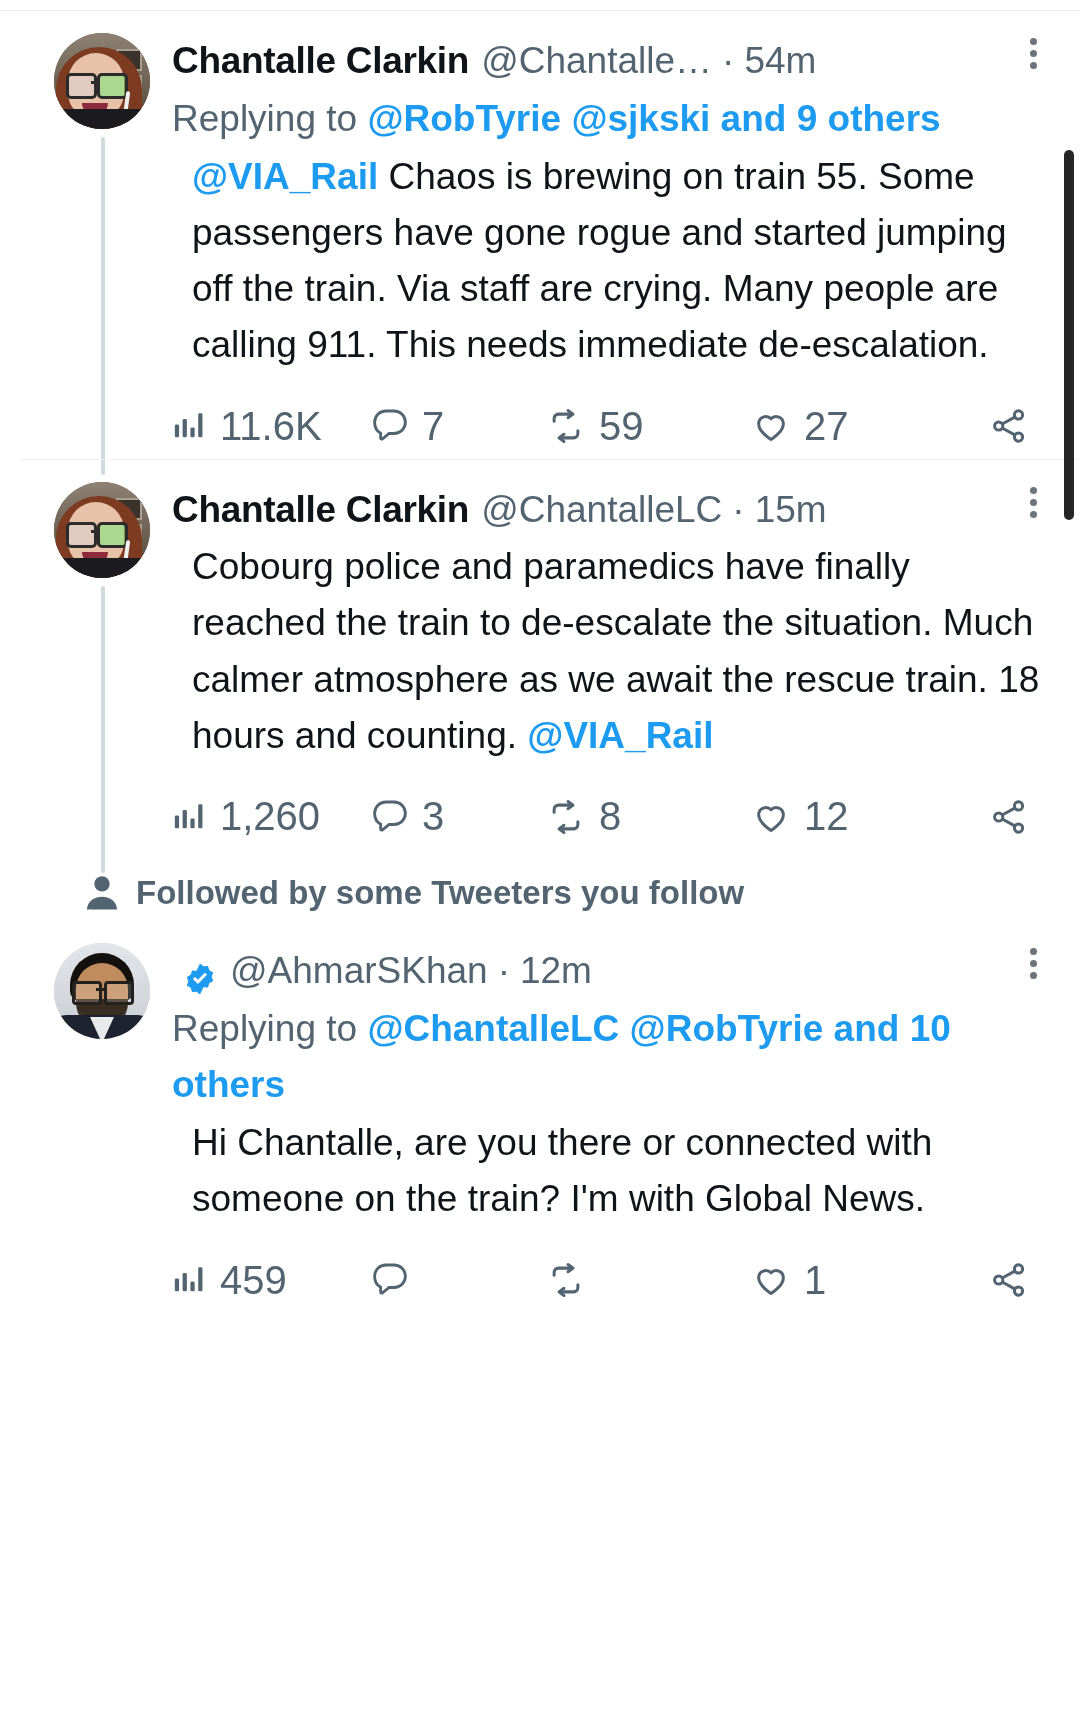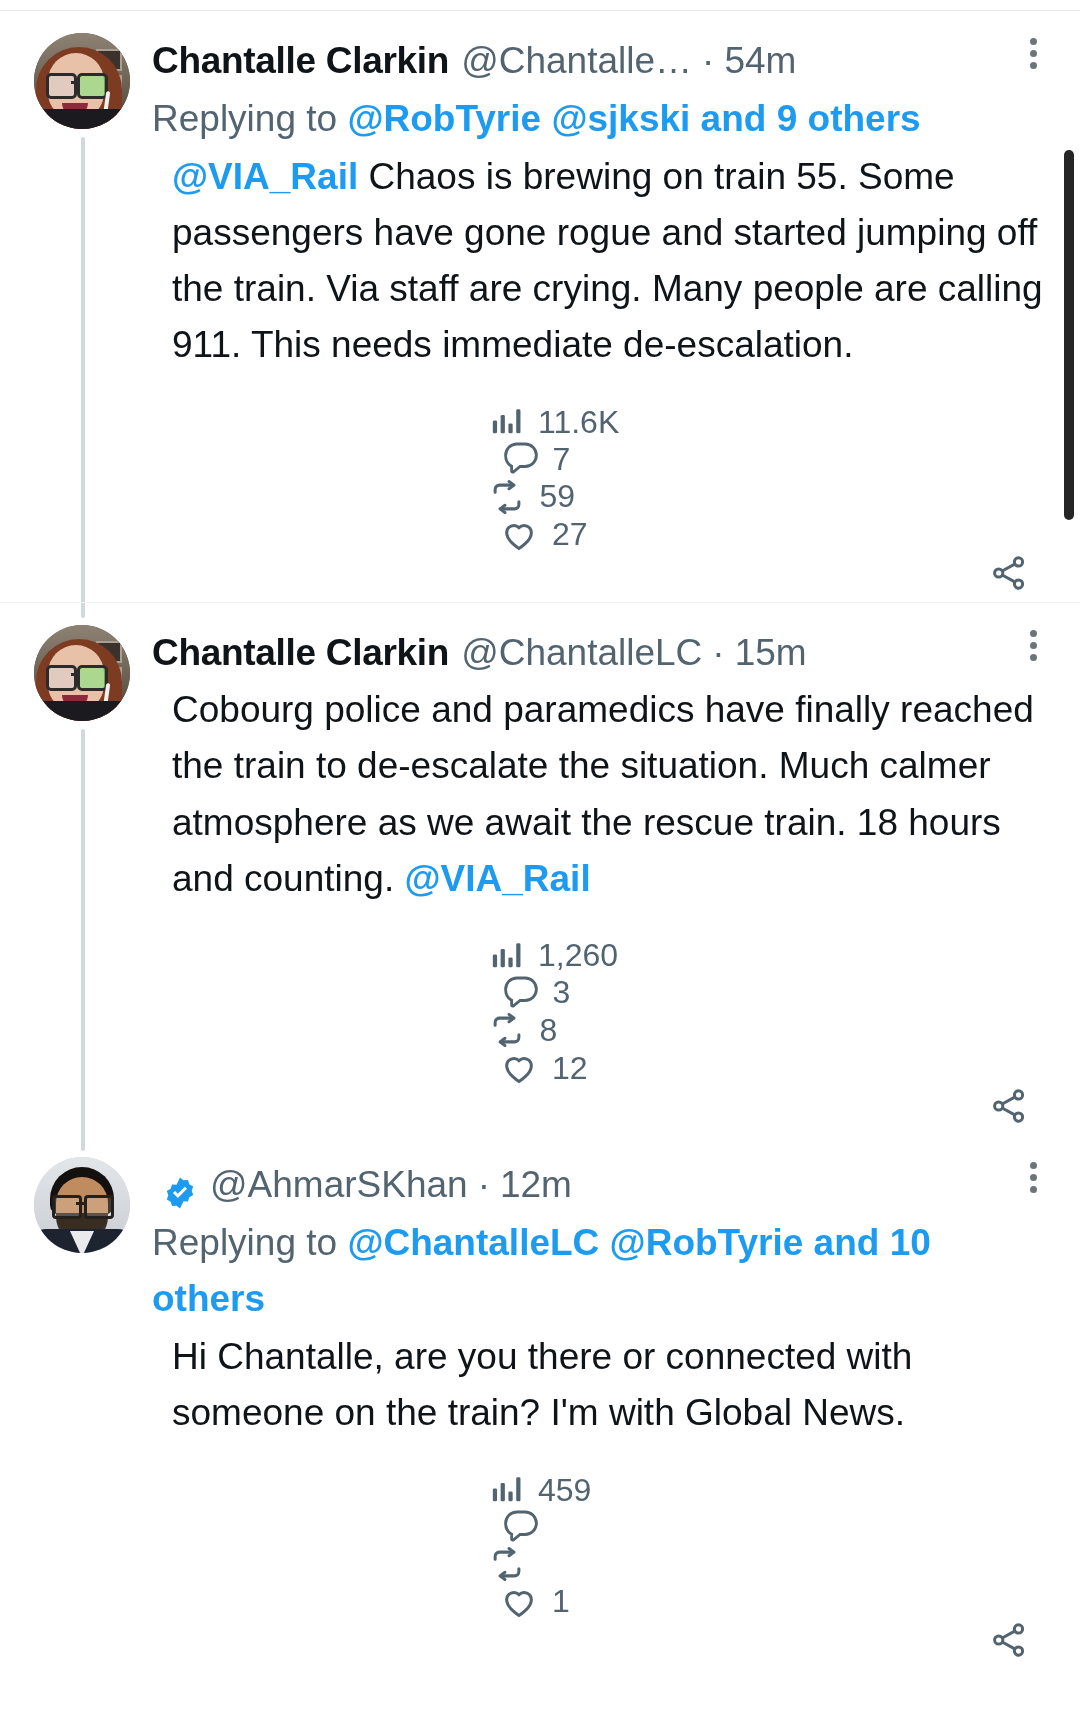--- a/index.html
+++ b/index.html
@@ -26,20 +26,21 @@
     position: absolute;
     top: 0; left: 0; right: 0;
     height: 10px;
     background: #ffffff;
     border-bottom: 1px solid #e8ebed;
   }
   .feed {
     position: absolute;
     top: 11px; left: 0; right: 0; bottom: 0;
     overflow: hidden;
+    padding-left: 20px;
   }
 
   
   .tweet {
     position: relative;
     display: flex;
     padding: 22px 34px 10px 34px;
     box-sizing: border-box;
   }
   .tweet.sep-top {
@@ -129,23 +130,22 @@
     color: #0f1419;
     margin-top: 2px;
     word-wrap: break-word;
     margin-left: 20px;
   }
   .actions {
     display: flex;
     align-items: center;
     margin-top: 30px;
     color: #536471;
-    font-size: 32px;
+    font-size: 40px;
     padding-right: 18px;
-    flex-direction: column;
   }
   .act {
     display: flex;
     align-items: center;
     gap: 14px;
   }
   .act.views { width: 200px; }
   .act.replies { width: 175px; }
   .act.rts { width: 205px; }
   .act.likes { width: 180px; }
@@ -478,20 +478,32 @@
                     <circle cx="5.5" cy="12" r="2.6"></circle>
                     <path d="M15.6 6.4 8 10.6M8 13.4l7.6 4.2"></path>
                   </g>
                 </svg>
             </span>
           </div>
         </div>
       </div>
     </div>
 
+    <div class="followed-row">
+      <div class="thread-line"></div>
+      <span class="person-icon">
+        <svg width="44" height="44" viewBox="0 0 24 24">
+            <g fill="#536471">
+              <circle cx="12" cy="7" r="4.2"></circle>
+              <path d="M3.8 21c0-4.1 3.7-7 8.2-7s8.2 2.9 8.2 7z"></path>
+            </g>
+          </svg>
+      </span>
+      <span class="followed-label">Followed by some Tweeters you follow</span>
+    </div>
 
     <div class="tweet">
       <div class="gutter">
         <div class="avatar av-ahmar">
           <div class="bg"></div>
           <div class="hair"></div>
           <div class="face"></div>
           <div class="beard"></div>
           <div class="glasses">
             <div class="lens l"></div>

